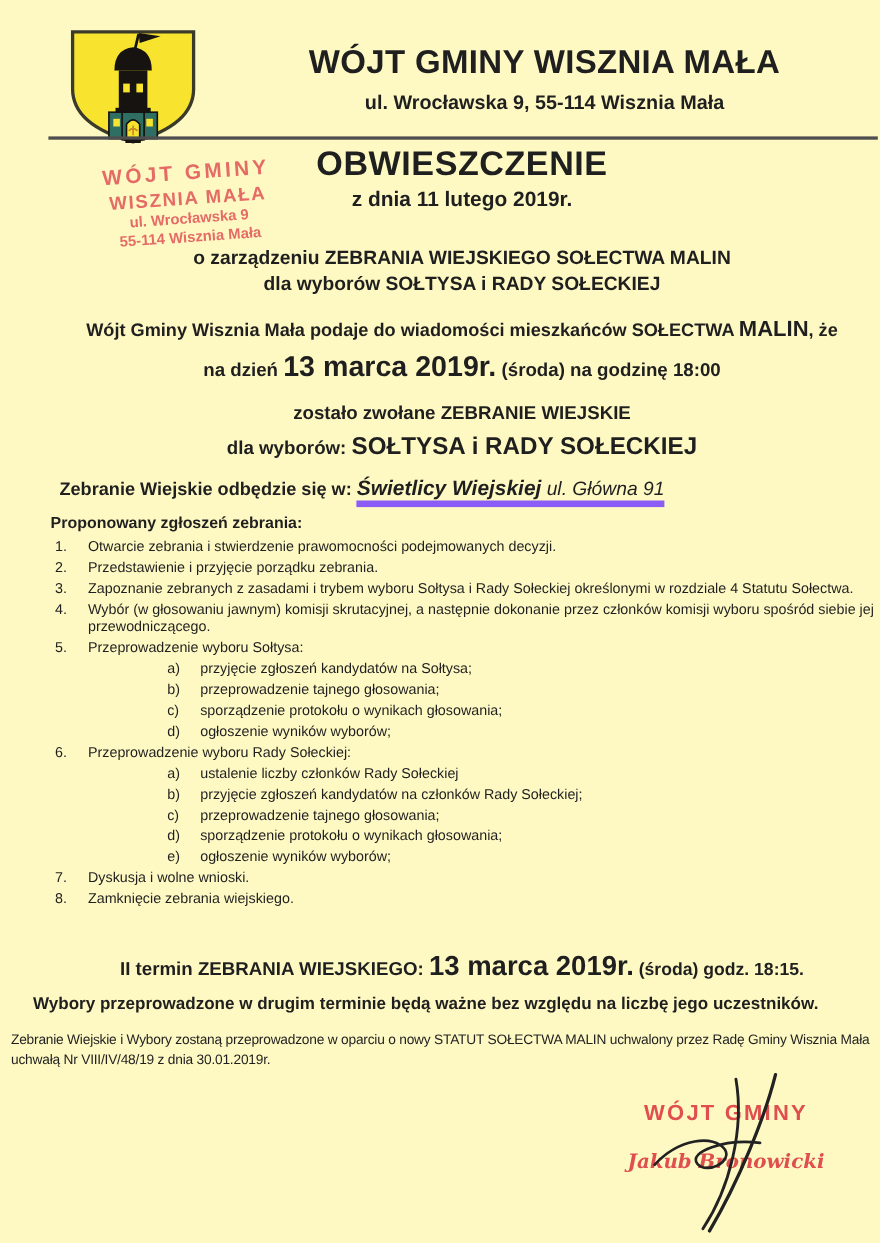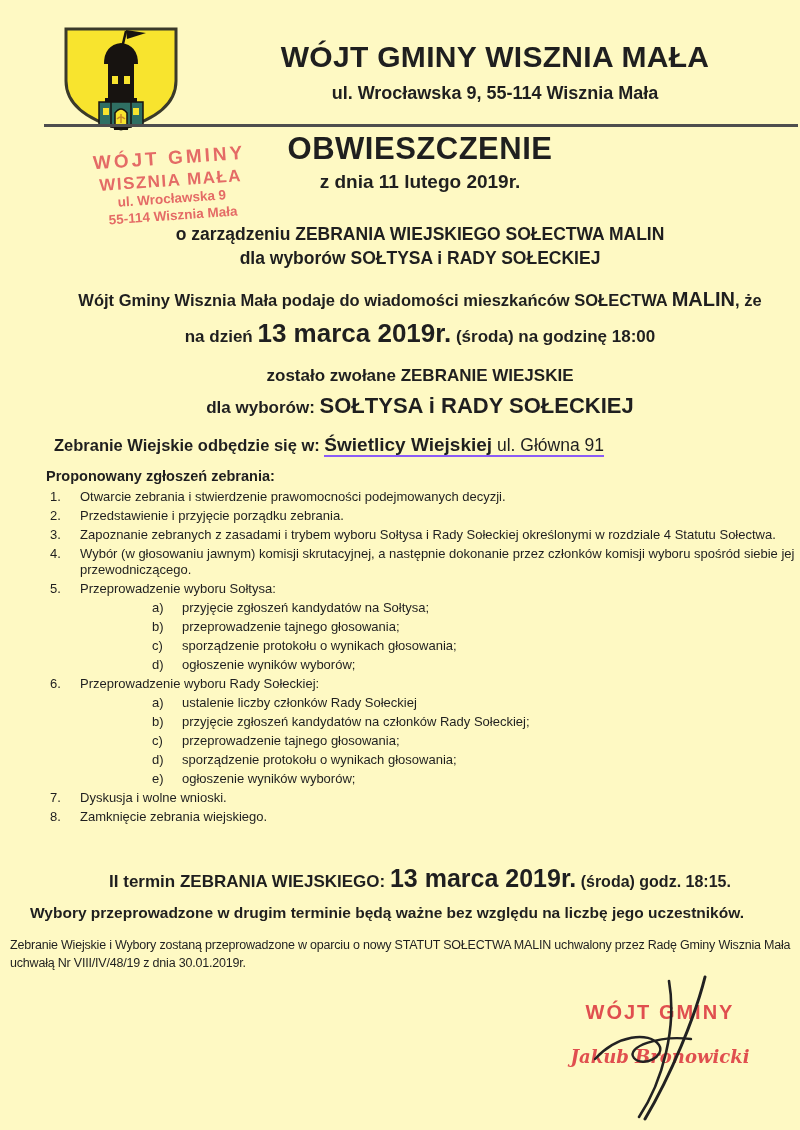--- a/index.html
+++ b/index.html
@@ -30,21 +30,21 @@
     font-size:17.5px;font-weight:bold;line-height:24px;}
   .center-line{position:absolute;left:0;right:0;text-align:center;font-weight:bold;}
   .intro{top:288px;font-size:16.5px;}
   .intro .big{font-size:20px;}
   .date-line{top:318px;font-size:17px;}
   .date-line .big{font-size:26px;}
   .convened{top:366px;font-size:17px;}
   .for-line{top:393px;font-size:17px;}
   .for-line .big{font-size:22px;}
   .venue{position:absolute;left:54px;top:434px;font-size:16.5px;font-weight:bold;}
-  .venue .underl{border-bottom:2px solid #8b5cf6;padding-bottom:1px;}
+  .venue .underl{border-bottom:6px solid #8b5cf6;padding-bottom:1px;font-style:italic;}
   .venue .big{font-size:19px;}
   .venue .rest{font-weight:normal;font-size:17.5px;}
   
   .agenda{position:absolute;left:46px;right:34px;top:468px;font-size:13px;line-height:16.5px;}
   .agenda-title{font-size:14.5px;font-weight:bold;margin-bottom:4px;}
   .agenda-item{display:flex;margin-top:2.5px;}
   .agenda-item .num{width:34px;flex:0 0 34px;padding-left:4px;box-sizing:border-box;}
   .agenda-item .txt{flex:1;}
   .agenda-sub{display:flex;margin-top:2.5px;}
   .agenda-sub .num{width:30px;flex:0 0 30px;margin-left:106px;}

